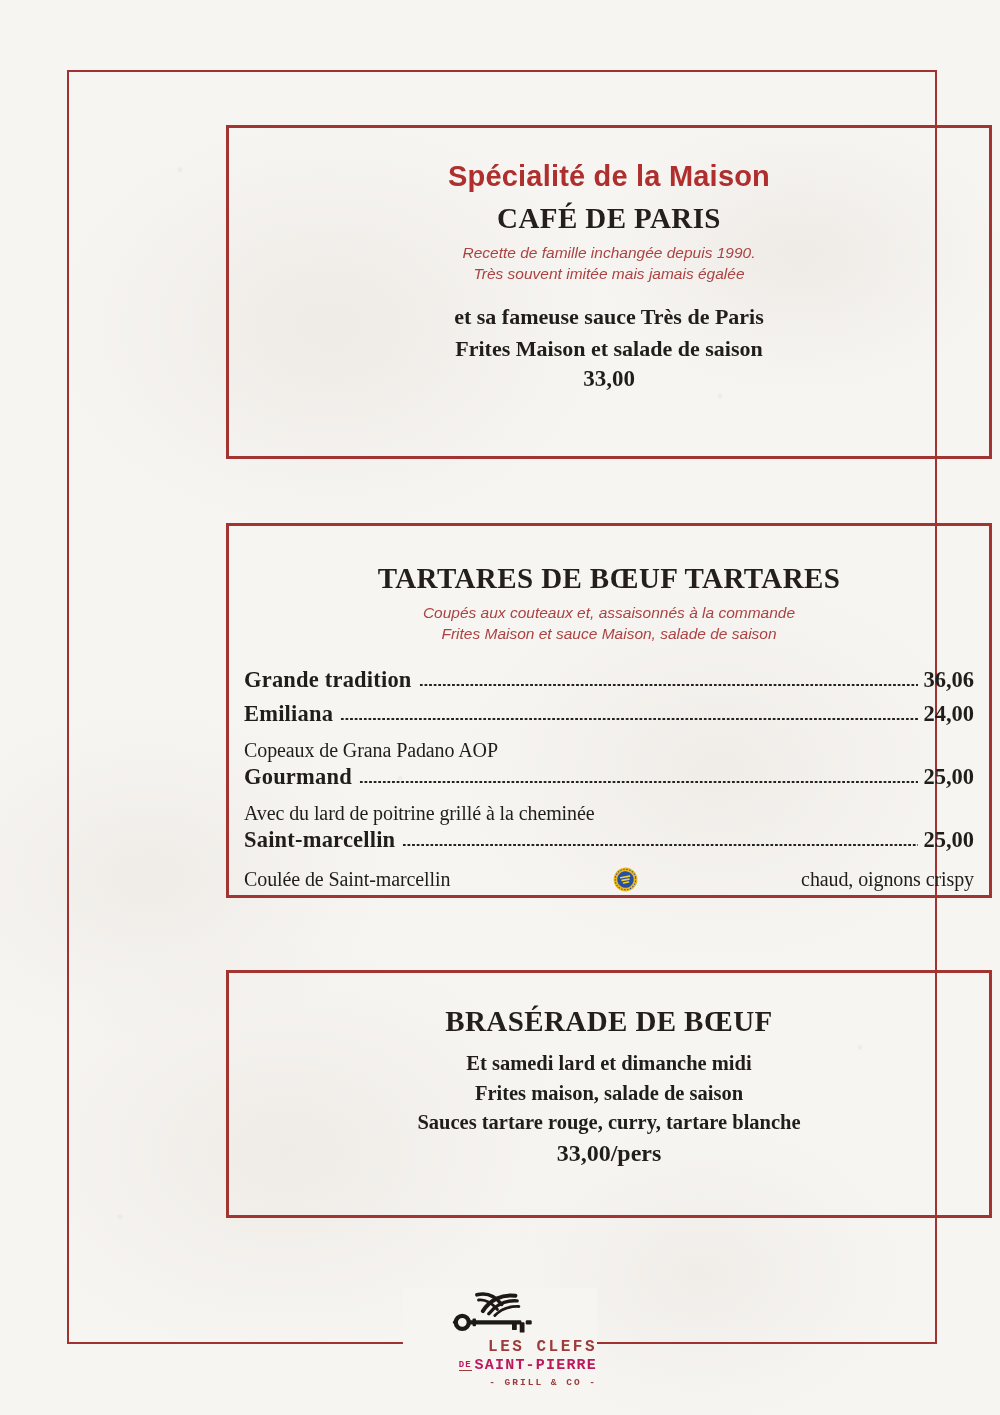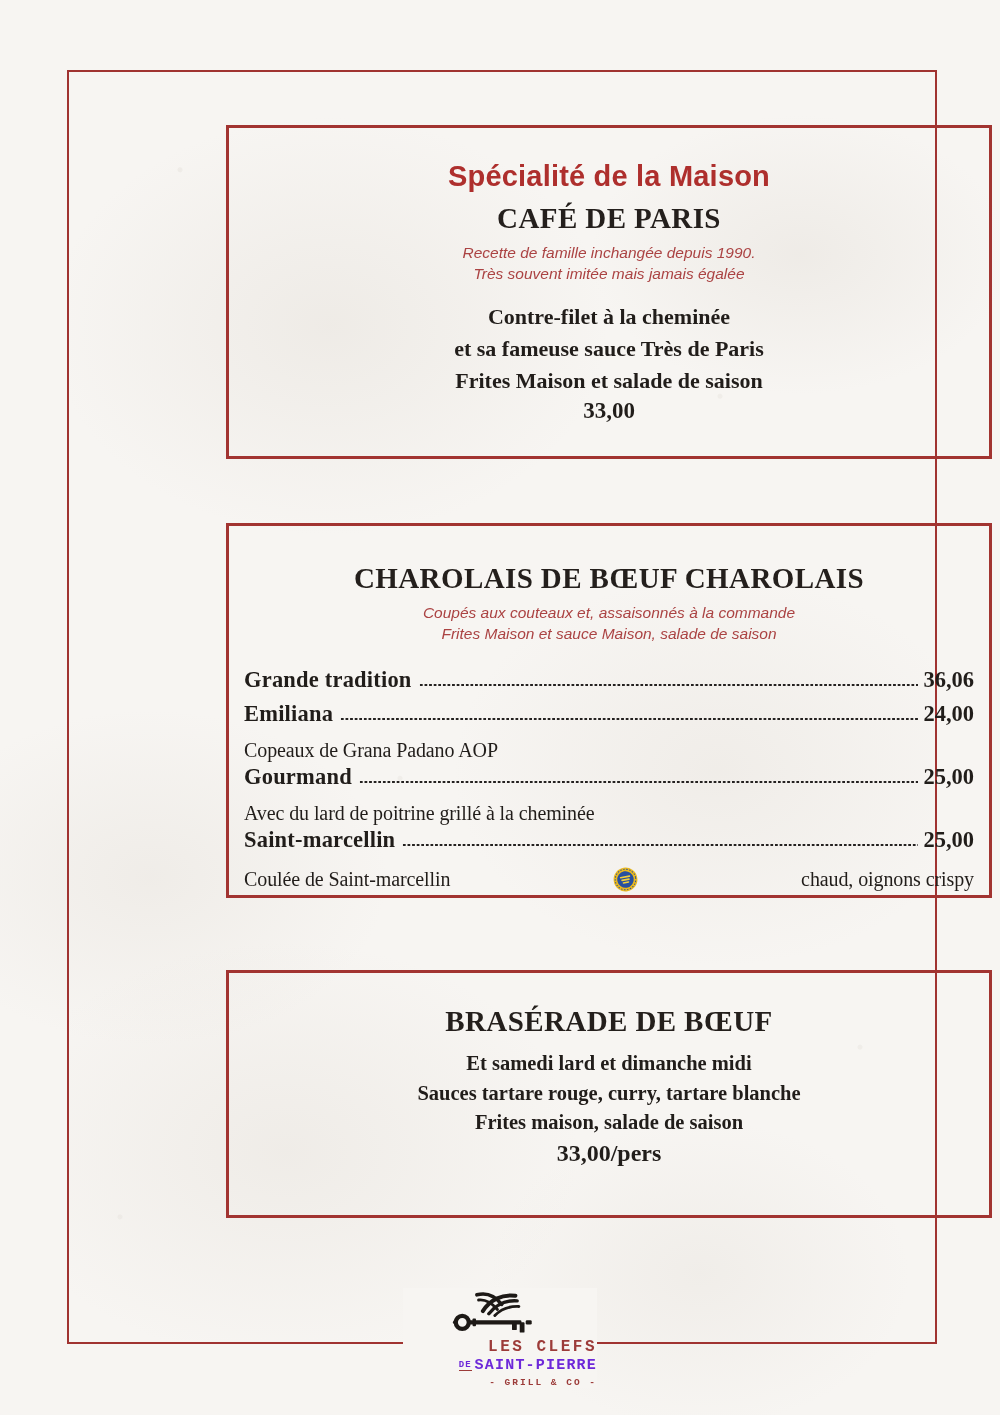--- a/index.html
+++ b/index.html
@@ -73,46 +73,45 @@
   .box-braserade .big-price{font-size:24px;margin-top:2px;}
 
   .footer-logo{
     position:absolute;left:403px;top:1288px;width:194px;
     text-align:right;z-index:2;
     background:#f7f5f2;
     font-family:Liberation Mono, monospace;
   }
   .logo-key{display:block;margin:0 auto;}
   .logo-line1{font-weight:bold;font-size:16px;letter-spacing:2.5px;color:#9c3b39;margin-top:2px;}
-  .logo-line2{font-weight:bold;font-size:15px;letter-spacing:1.2px;color:#6d28d9;margin-top:1px;}
+  .logo-line2{font-weight:bold;font-size:15px;letter-spacing:1.2px;color:#be185d;margin-top:1px;}
   .logo-line2 .de{font-size:9px;letter-spacing:1px;border-bottom:1px solid #9c3b39;vertical-align:2px;margin-right:3px;}
   .logo-line3{font-weight:bold;font-size:9.5px;letter-spacing:2px;color:#9c3b39;margin-top:3px;}
 </style>
 </head>
 <body>
 
 <div class="outer-frame"></div>
 
 <section class="menu-box box-specialite">
   <div class="kicker">Spécialité de la Maison</div>
   <div class="box-title">CAFÉ DE PARIS</div>
   <div class="red-italic">
     <div>Recette de famille inchangée depuis 1990.</div>
     <div>Très souvent imitée mais jamais égalée</div>
   </div>
   <div class="bold-lines">
-    <div>Contre-filet à la cheminée</div>
     <div>et sa fameuse sauce Très de Paris</div>
     <div>Frites Maison et salade de saison</div>
   </div>
   <div class="big-price">33,00</div>
 </section>
 
 <section class="menu-box box-tartares">
-  <div class="box-title">CHAROLAIS DE BŒUF CHAROLAIS</div>
+  <div class="box-title">TARTARES DE BŒUF TARTARES</div>
   <div class="red-italic">
     <div>Coupés aux couteaux et, assaisonnés à la commande</div>
     <div>Frites Maison et sauce Maison, salade de saison</div>
   </div>
   <div class="items">
 
     <div class="price-row">
       <span class="item-name">Grande tradition</span>
       <span class="leader"></span>
       <span class="item-price">36,06</span>
@@ -154,22 +153,22 @@
       <span>chaud, oignons crispy</span>
     </div>
 
   </div>
 </section>
 
 <section class="menu-box box-braserade">
   <div class="box-title">BRASÉRADE DE BŒUF</div>
   <div class="body-lines">
     <div>Et samedi lard et dimanche midi</div>
+    <div>Frites maison, salade de saison</div>
     <div>Sauces tartare rouge, curry, tartare blanche</div>
-    <div>Frites maison, salade de saison</div>
   </div>
   <div class="big-price">33,00/pers</div>
 </section>
 
 <footer class="footer-logo">
   <svg class="logo-key" width="96" height="48" viewBox="0 0 112 56">
     <g fill="none" stroke="#1d1916" stroke-linecap="round">
       <path d="M36 27 C 44 14, 58 7, 74 9" stroke-width="4.6"></path>
       <path d="M43 30 C 51 20, 63 14, 76 15" stroke-width="4"></path>
       <path d="M50 32 C 57 25, 66 21, 78 21.5" stroke-width="3.4"></path>

